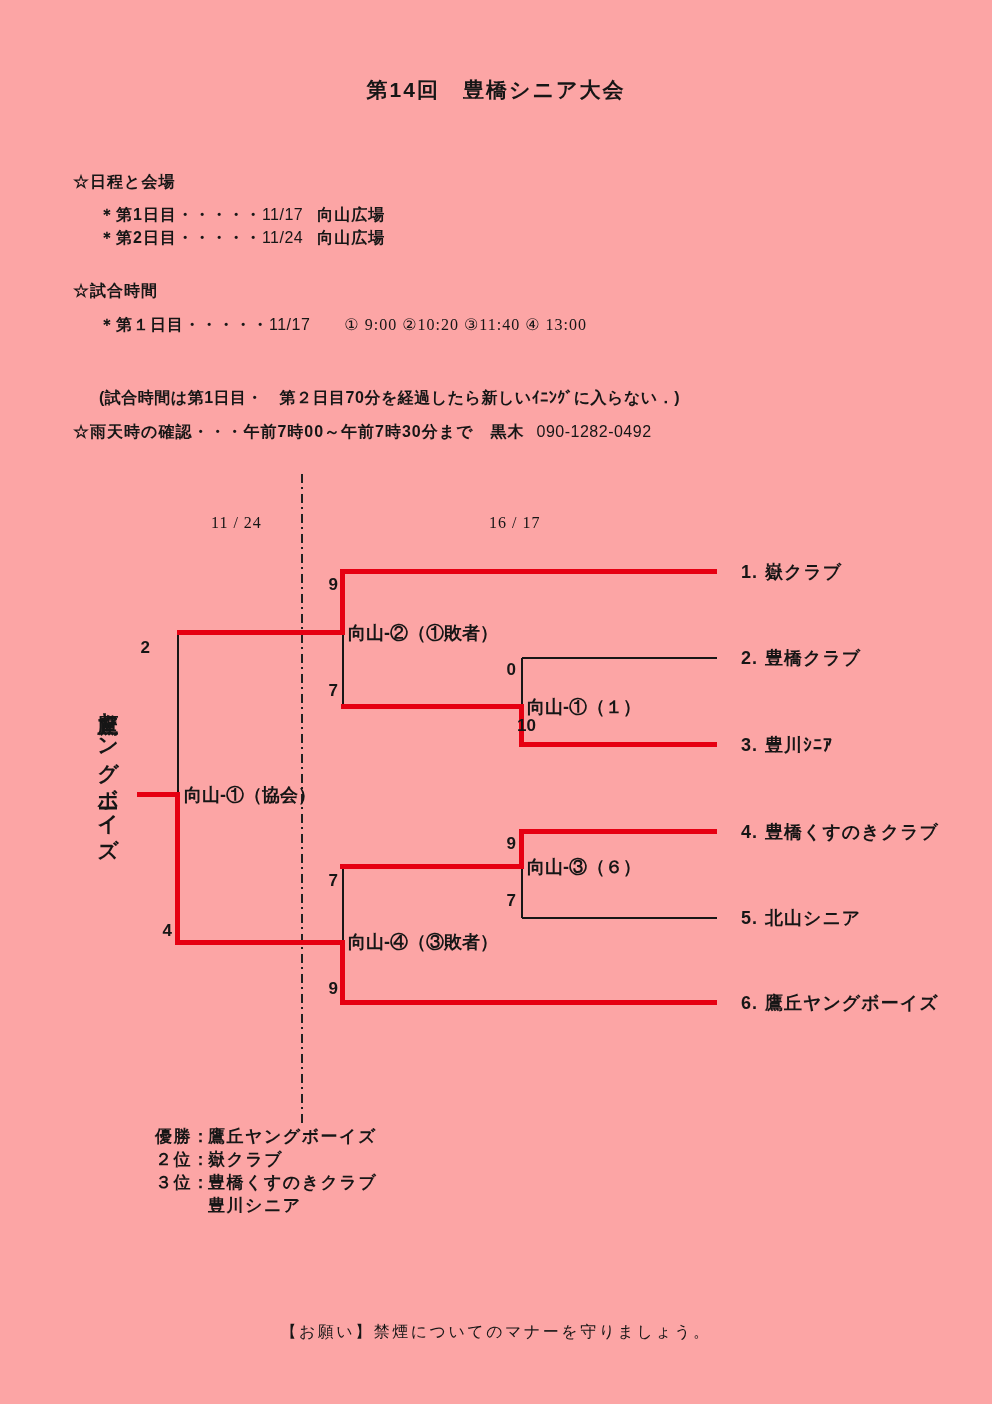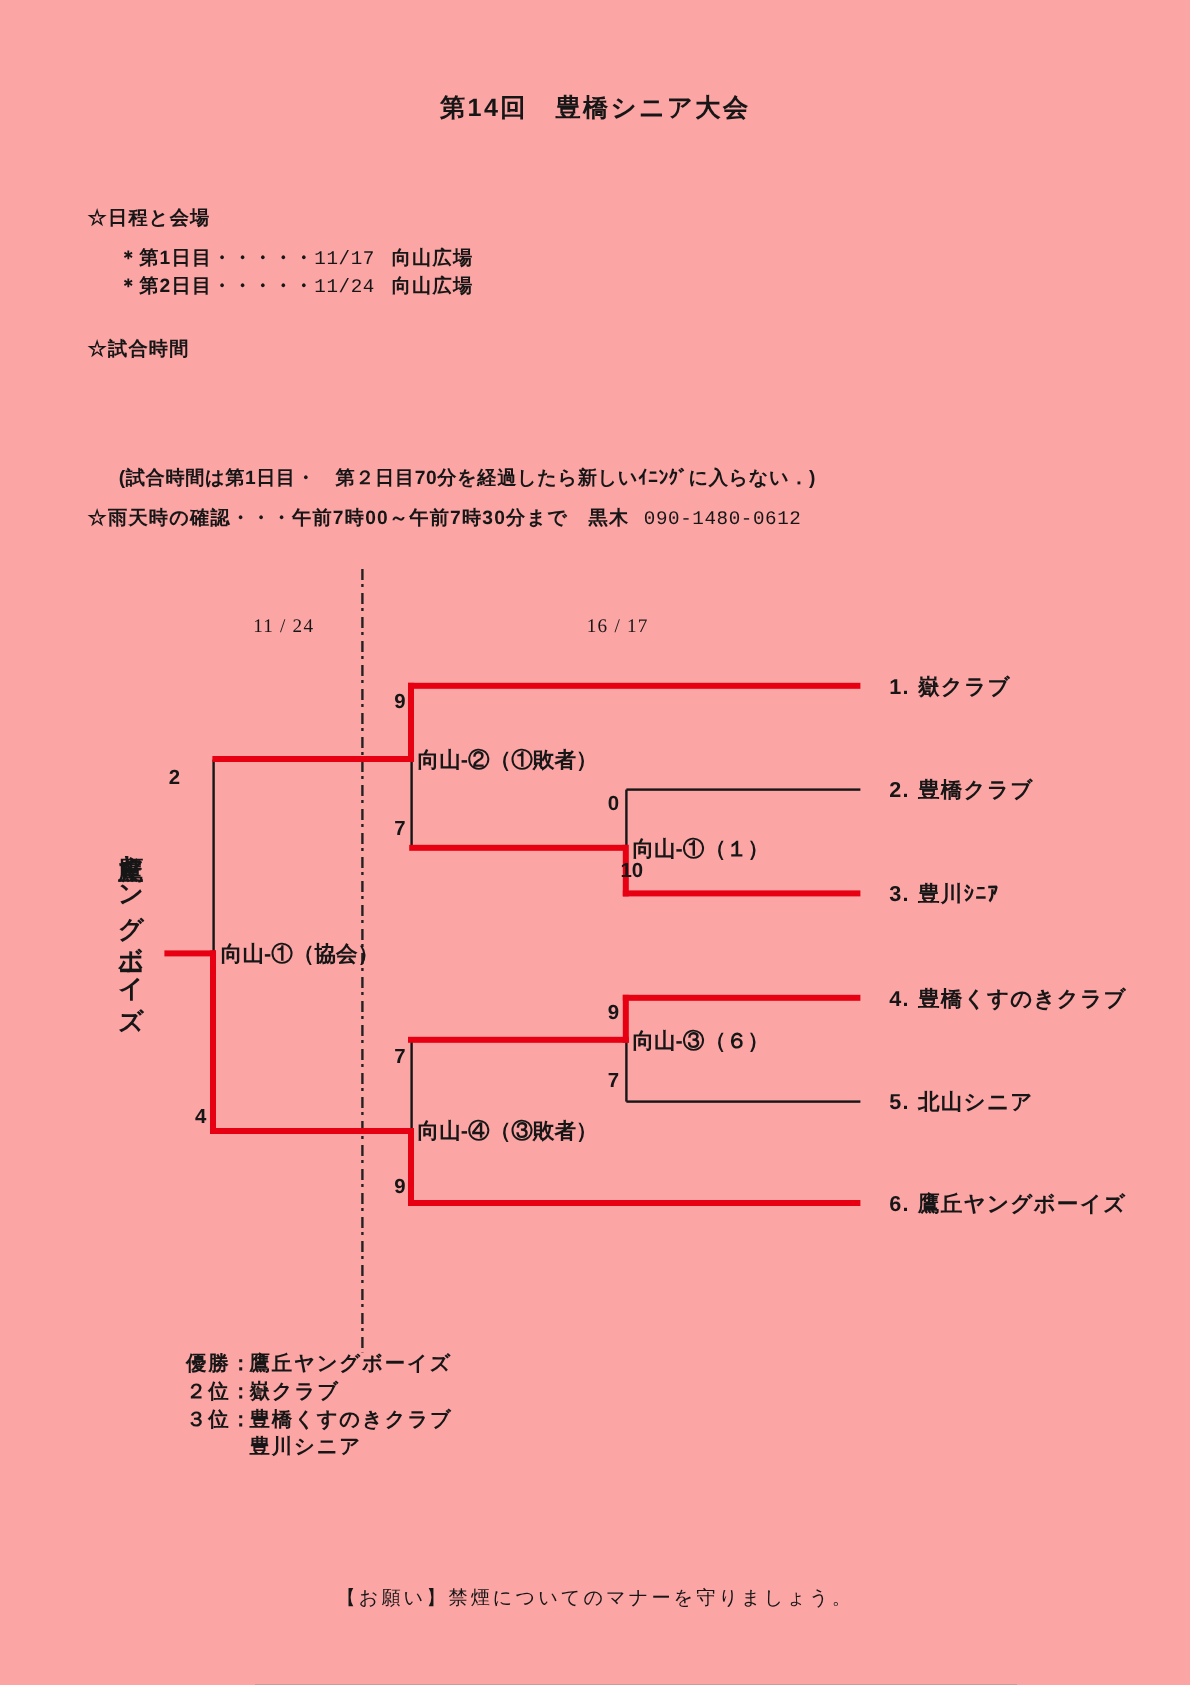--- a/index.html
+++ b/index.html
@@ -9,21 +9,21 @@
     background:#fca5a5; overflow:hidden;
     font-family:"Liberation Sans", sans-serif; color:var(--ink);
   }
   .abs{position:absolute; white-space:pre;}
   .title{
     position:absolute; top:76px; left:0; width:100%; text-align:center;
     font-size:21px; font-weight:bold; letter-spacing:2px; white-space:pre;
   }
   .h{font-size:16px; font-weight:bold; letter-spacing:1px;}
   .row{font-size:16px; font-weight:bold; letter-spacing:1px;}
-  .serif{font-family:Liberation Mono, monospace; font-weight:normal; letter-spacing:0.5px;text-align:right;}
+  .serif{font-family:Liberation Sans, sans-serif; font-weight:normal; letter-spacing:0.5px;text-align:right;}
   .venue{margin-left:14px;}
   .times{margin-left:34px; font-family:"Liberation Serif", serif; font-weight:normal;}
   .note{font-size:16px; font-weight:bold; letter-spacing:0.5px;}
   .phone{margin-left:12px;}
   
   .hl{position:absolute; height:5px; background:var(--red);}
   .vl{position:absolute; width:5px;  background:var(--red);}
   .hl.blk{height:2px; background:var(--ink);}
   .vl.blk{width:2px;  background:var(--ink);}
   .dashline{
@@ -52,23 +52,24 @@
 
 <div class="page">
 
   <div class="title">第14回　豊橋シニア大会</div>
 
   <div class="abs h" style="left:73px; top:172px">☆日程と会場</div>
   <div class="abs row" style="left:99px; top:205px"><span>＊第1日目・・・・・</span><span class="serif">11/17</span><span class="venue">向山広場</span></div>
   <div class="abs row" style="left:99px; top:228px"><span>＊第2日目・・・・・</span><span class="serif">11/24</span><span class="venue">向山広場</span></div>
 
   <div class="abs h" style="left:73px; top:281px">☆試合時間</div>
+  <div class="abs row" style="left:99px; top:315px"><span>＊第１日目・・・・・</span><span class="serif">11/17</span><span class="times">① 9:00 ②10:20 ③11:40 ④ 13:00</span></div>
   <div class="abs note" style="left:99px; top:388px">(試合時間は第1日目・　第２日目70分を経過したら新しいｲﾆﾝｸﾞに入らない．)</div>
 
-  <div class="abs row" style="left:73px; top:422px"><span>☆雨天時の確認・・・午前7時00～午前7時30分まで　黒木</span><span class="serif phone">090-1480-0612</span></div>
+  <div class="abs row" style="left:73px; top:422px"><span>☆雨天時の確認・・・午前7時00～午前7時30分まで　黒木</span><span class="serif phone">090-1282-0492</span></div>
 
   <div class="bdate" style="left:211px; top:514px">11 / 24</div>
   <div class="bdate" style="left:489px; top:514px">16 / 17</div>
   <div class="dashline" style="left:301px; top:474px; height:653px"></div>
 
   <div class="hl blk" style="left:522px; top:657px; width:195px"></div>
   <div class="hl blk" style="left:522px; top:917px; width:195px"></div>
   <div class="vl blk" style="left:177px; top:633px; height:162px"></div>
   <div class="vl blk" style="left:342px; top:633px; height:75px"></div>
   <div class="vl blk" style="left:521px; top:658px; height:50px"></div>

